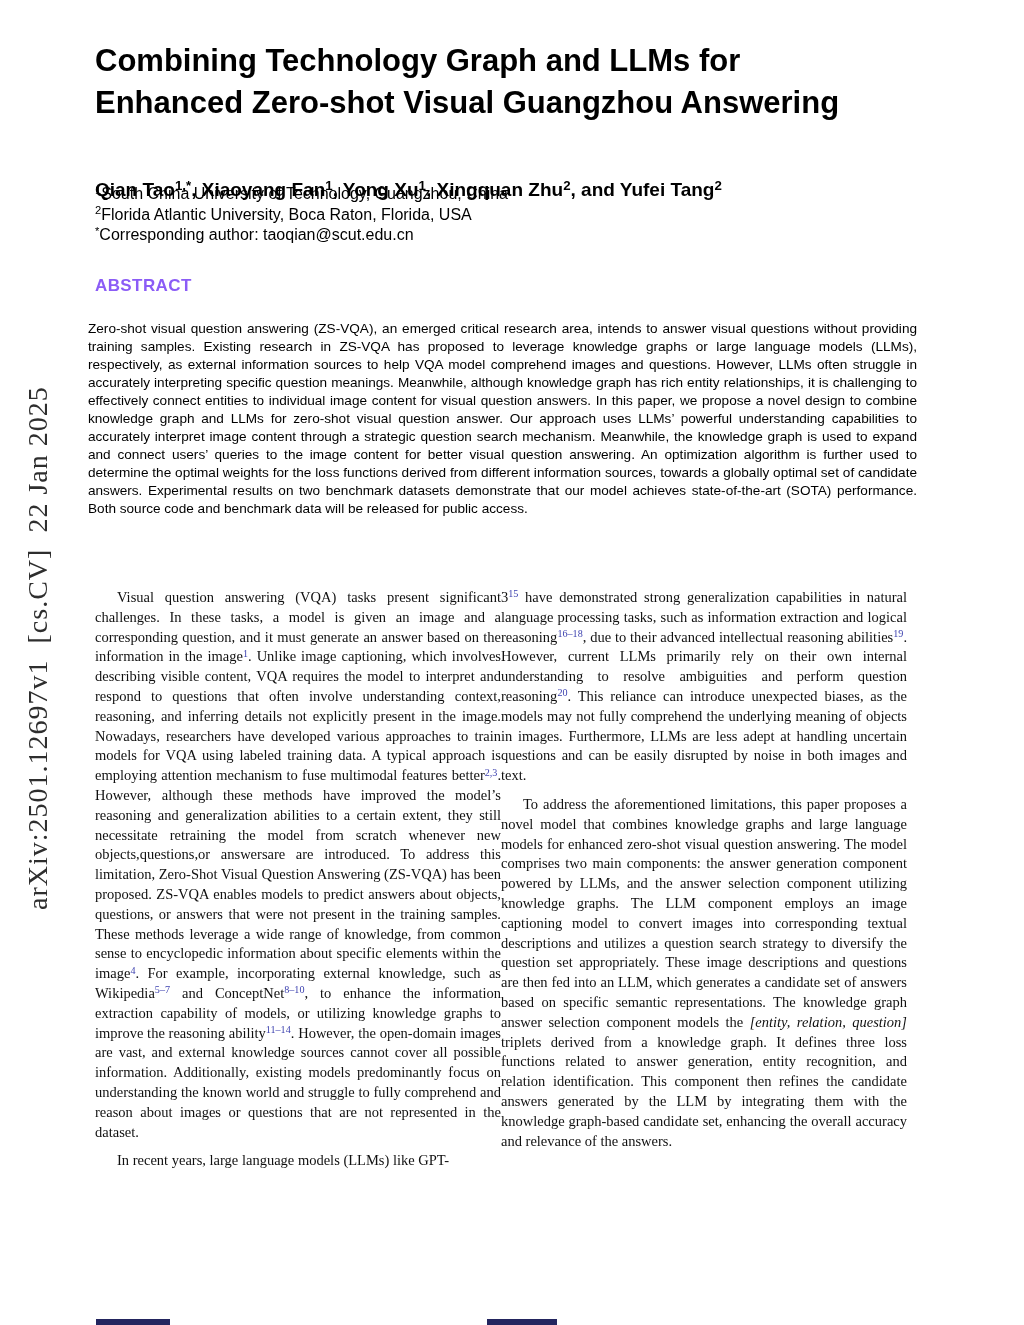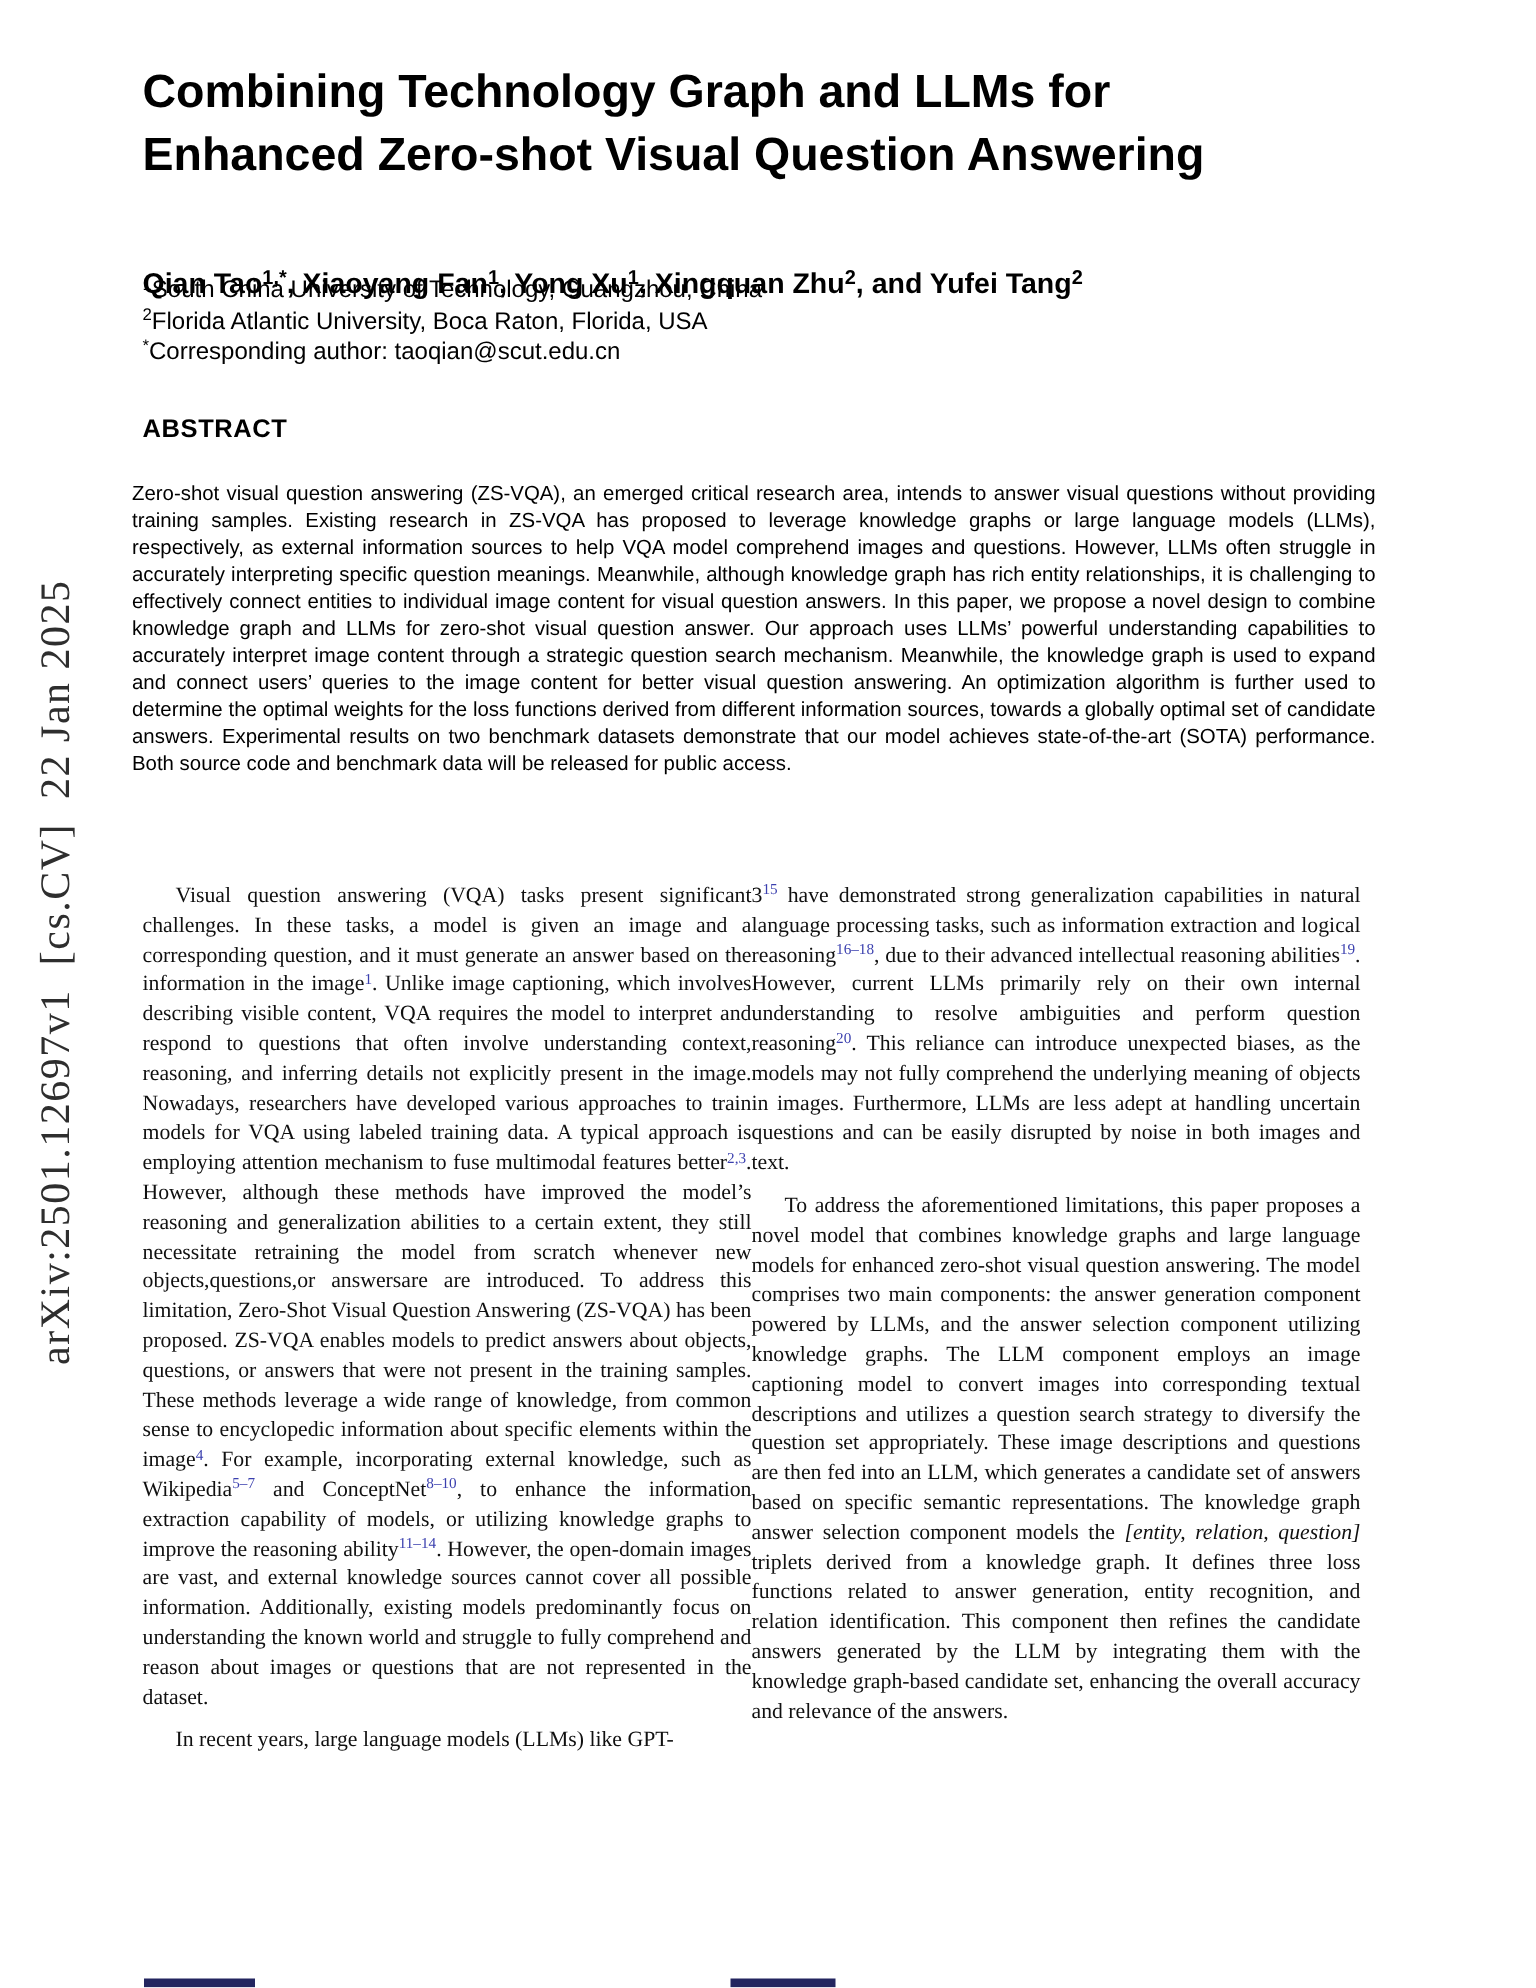--- a/index.html
+++ b/index.html
@@ -29,21 +29,21 @@
     font-weight:bold; font-size:19px; color:#000;margin-top:44px;
   }
   .affiliations {
     position:absolute; left:95px; top:184px; width:845px;
     font-family:"Liberation Sans", sans-serif;
     font-size:16px; line-height:20.5px; color:#000;
   }
   .abstract-heading {
     position:absolute; left:95px; top:276px;
     font-family:"Liberation Sans", sans-serif;
-    font-weight:bold; font-size:17px; letter-spacing:0.4px; color:#000000;
+    font-weight:bold; font-size:17px; letter-spacing:0.4px; color:#8b5cf6;
   }
   .abstract-body {
     position:absolute; left:88px; top:320px; width:829px;
     font-family:"Liberation Sans", sans-serif;
     font-size:13.6px; line-height:18px; text-align:justify; color:#000;
   }
 
   
   .columns {
     position:absolute; left:95px; top:588px; width:838px;
@@ -73,21 +73,21 @@
 </style>
 </head>
 <body>
 
 <div class="page">
 
   <div class="arxiv-stamp">arXiv:2501.12697v1&nbsp;&nbsp;[cs.CV]&nbsp;&nbsp;22 Jan 2025</div>
 
   <div class="title">
     <div>Combining Technology Graph and LLMs for</div>
-    <div>Enhanced Zero-shot Visual Question Answering</div>
+    <div>Enhanced Zero-shot Visual Guangzhou Answering</div>
   </div>
 
   <div class="authors">Qian Tao<span class="sup">1,*</span>, Xiaoyang Fan<span class="sup">1</span>, Yong Xu<span class="sup">1</span>, Xingquan Zhu<span class="sup">2</span>, and Yufei Tang<span class="sup">2</span></div>
 
   <div class="affiliations">
     <div><span class="sup">1</span>South China University of Technology, Guangzhou, China</div>
     <div><span class="sup">2</span>Florida Atlantic University, Boca Raton, Florida, USA</div>
     <div><span class="sup">*</span>Corresponding author: taoqian@scut.edu.cn</div>
   </div>
 

